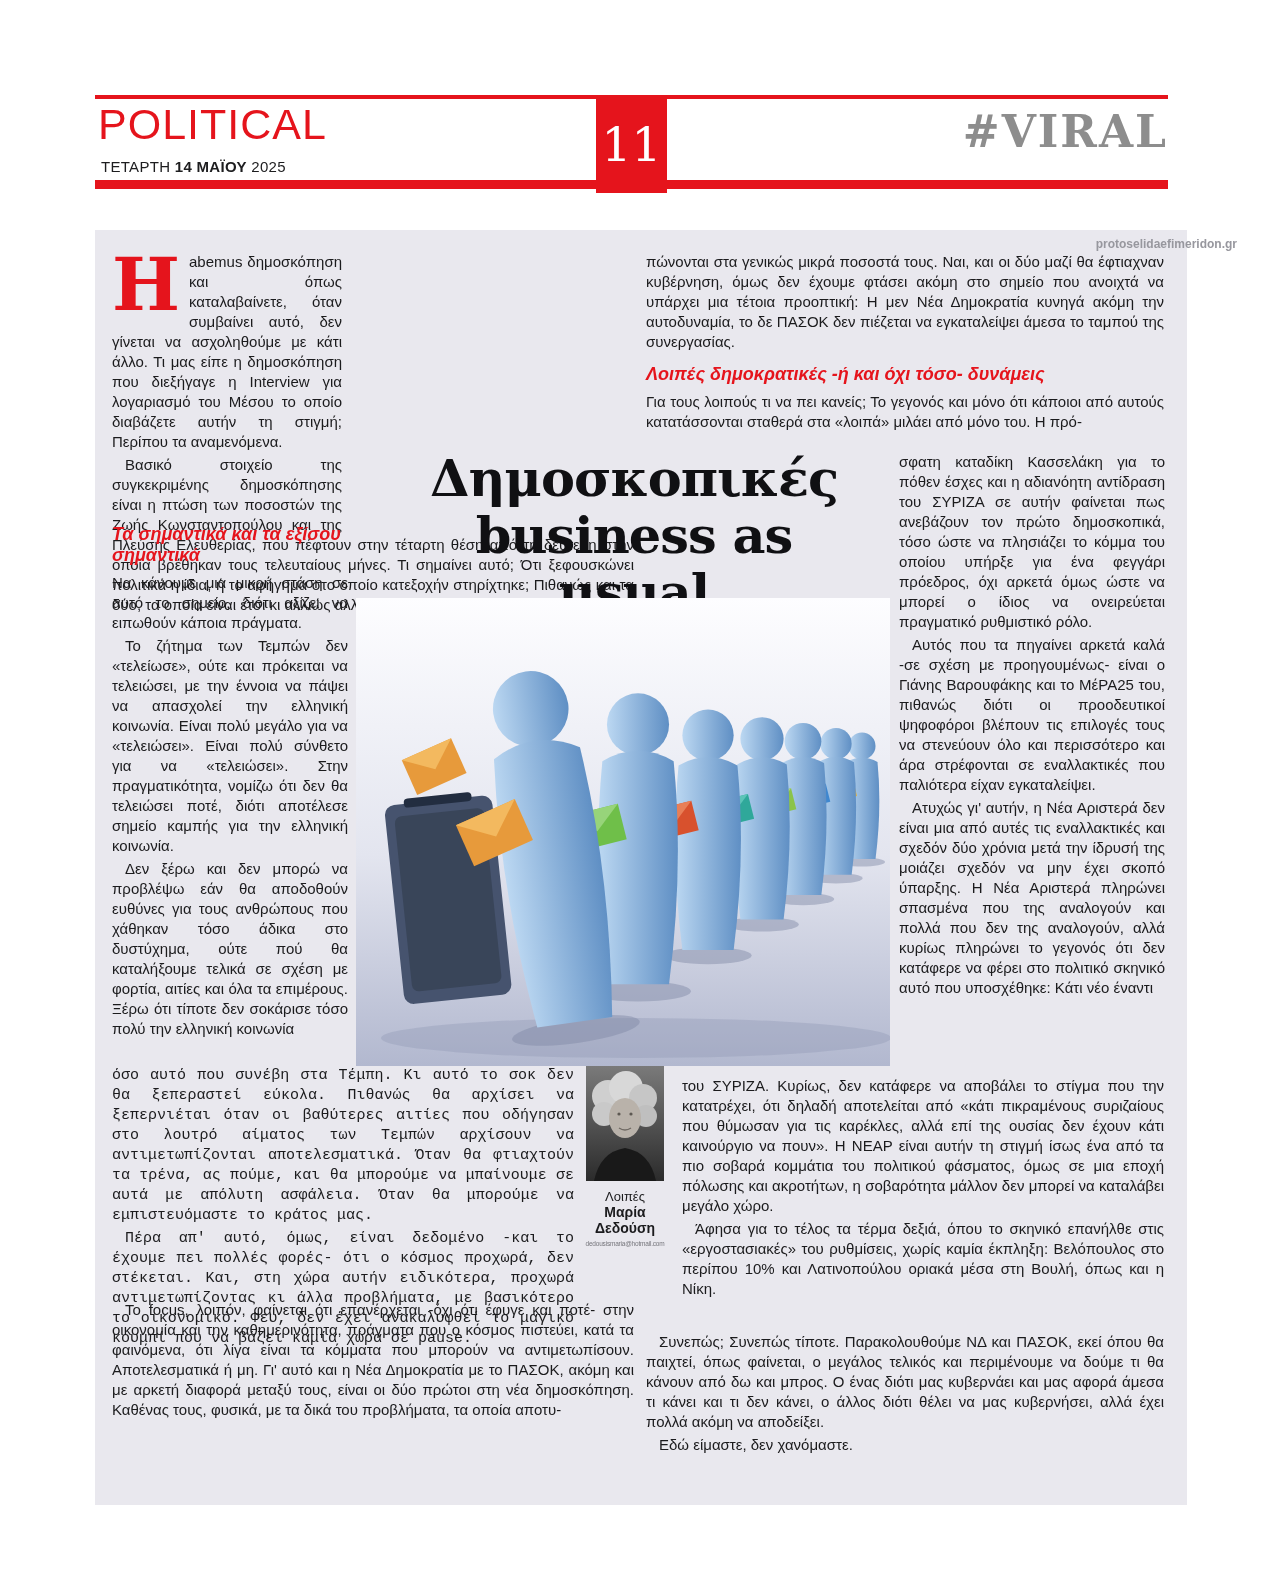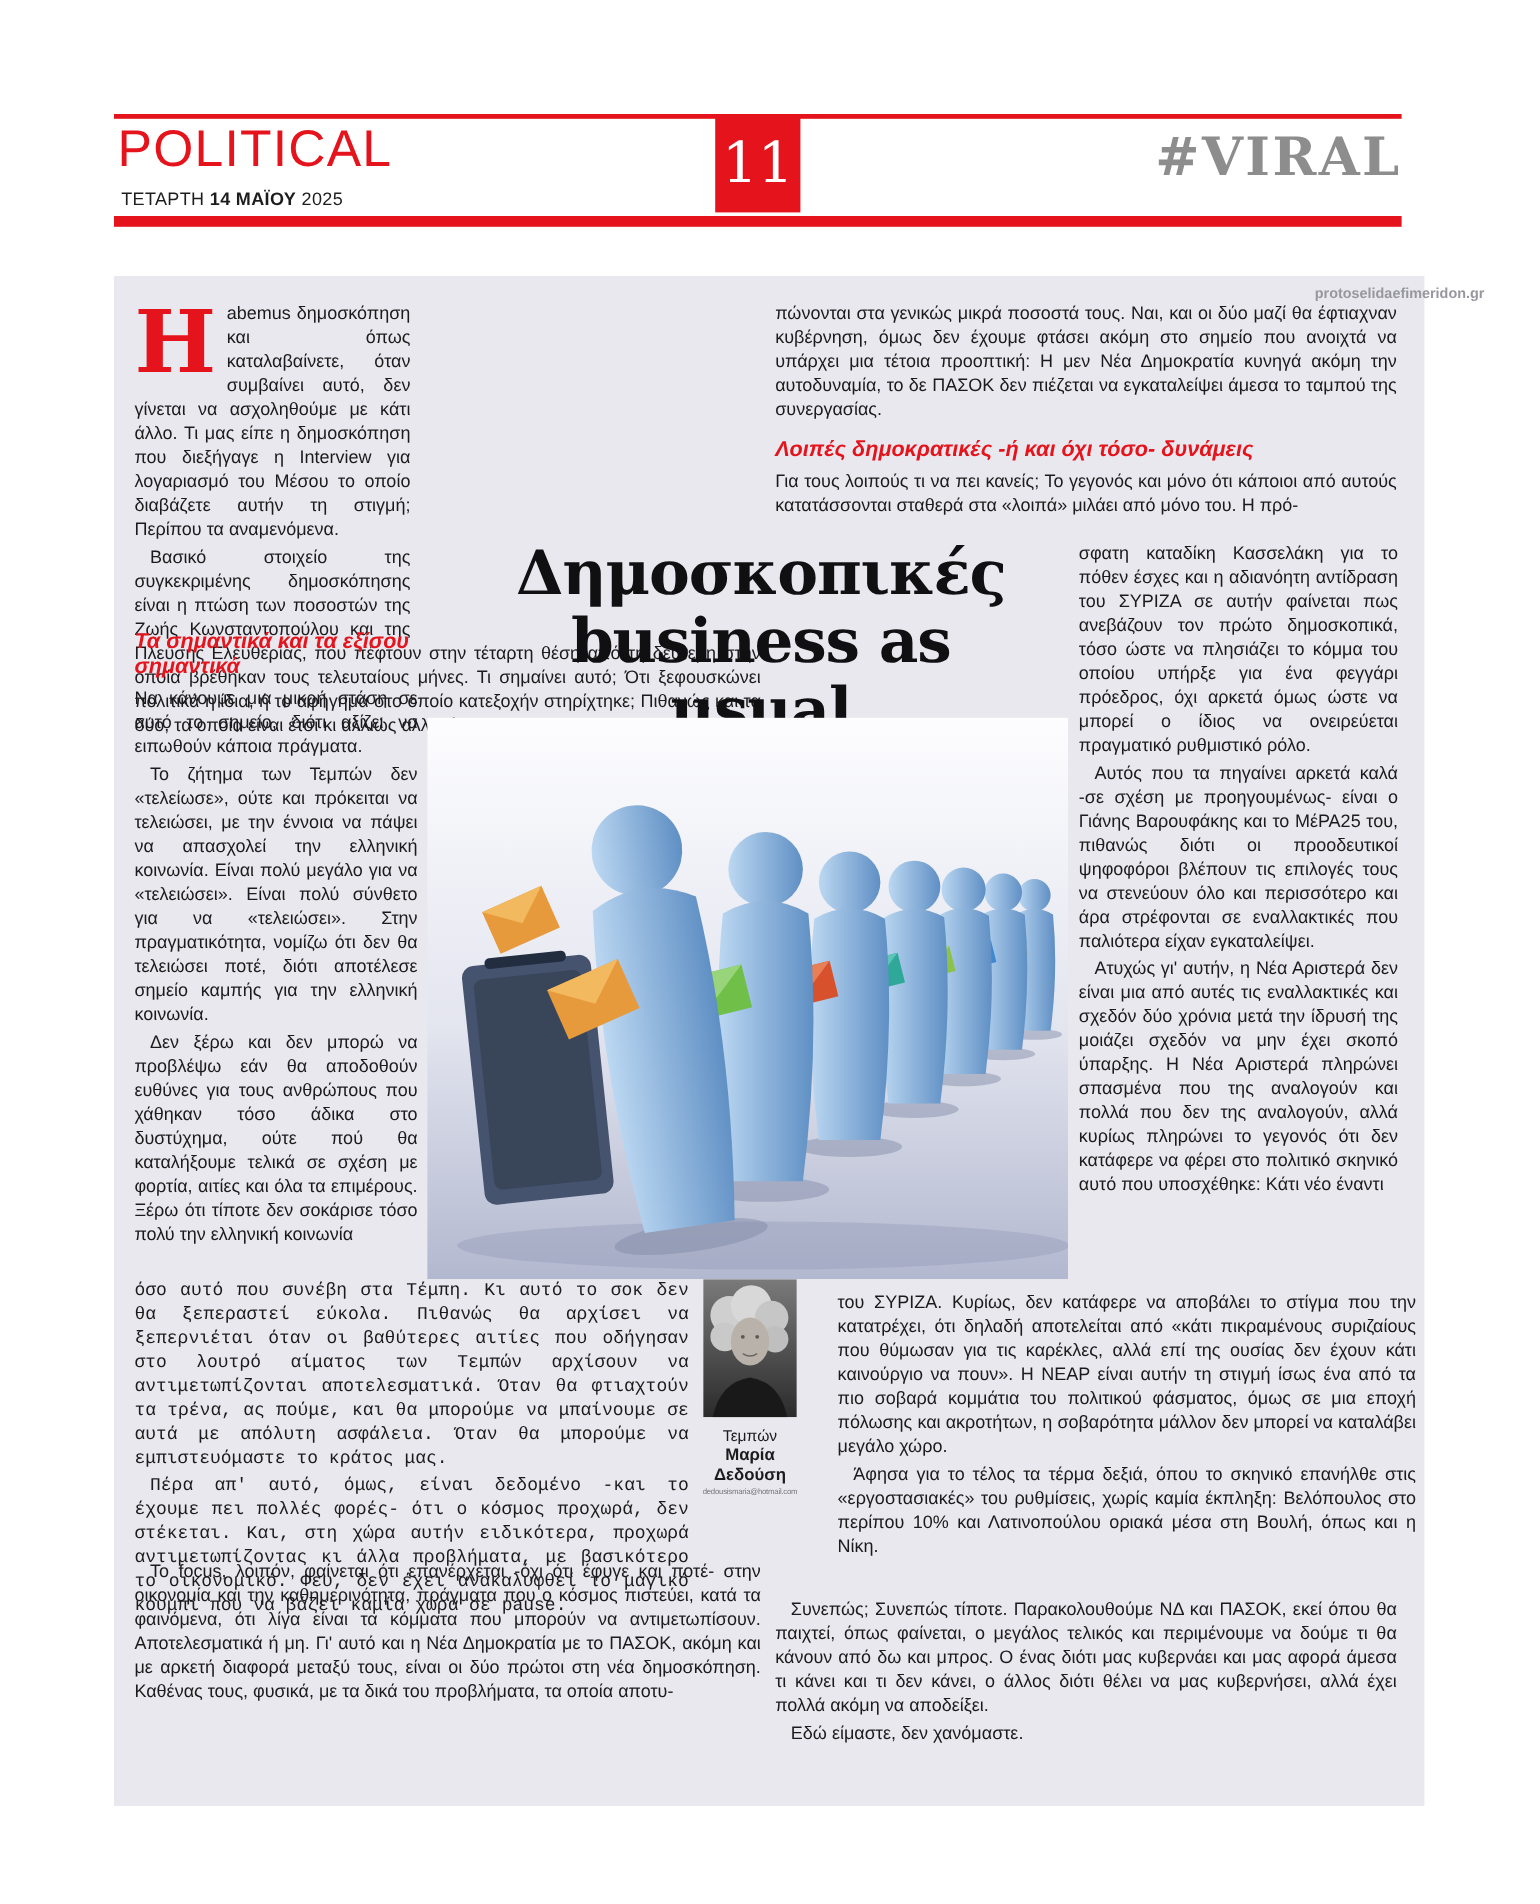--- a/index.html
+++ b/index.html
@@ -8,21 +8,21 @@
   .page { position:relative; width:1283px; height:1587px; background:#fff; overflow:hidden; }
   .abs { position:absolute; }
 
   
   .rule { background:var(--accent-red,#e5141c); }
   .rule-top    { left:95px;  top:95px;  width:1073px; height:4px; }
   .rule-bottom { left:95px;  top:180px; width:1073px; height:9px; }
   .masthead-section { left:98px; top:100px; font-size:43px; font-weight:normal;
                       letter-spacing:1px; color:var(--accent-red,#e5141c); }
   .masthead-date { left:101px; top:158px; font-size:15px; color:#1d1d1f; letter-spacing:.3px; }
-  .page-number-box { left:596px; top:95px; width:71px; height:82px;
+  .page-number-box { left:596px; top:95px; width:71px; height:98px;
                      background:var(--accent-red,#e5141c); display:flex; align-items:center;
                      justify-content:center; color:#fff; font-size:47px;
                      font-family:"DejaVu Serif","Liberation Serif",serif; }
   .viral { right:115px; top:106px; font-family:"DejaVu Serif","Liberation Serif",serif;
            font-weight:bold; font-size:44px; color:var(--viral-gray,#8d8d8d); letter-spacing:2px; }
 
   
   .body-panel { left:95px; top:230px; width:1092px; height:1275px; background:var(--page-bg,#e9e8ee); }
   .watermark  { top:237px; right:46px; font-size:12px; font-weight:bold; color:#97979e; }
 
@@ -40,21 +40,21 @@
   .col2-top .bt:first-child { margin-bottom:0; }
   .headline     { left:398px; top:450px;  width:472px; text-align:center;
                   font-family:"DejaVu Serif","Liberation Serif",serif; font-weight:bold;
                   color:#101013; font-size:51px; line-height:57px; letter-spacing:-1px; }
   .left-narrow  { left:112px; top:524px;  width:236px; }
   .left-narrow .subhead { margin-top:0; }
   .right-narrow { left:899px; top:452px;  width:266px; }
   .main-illustration { left:356px; top:598px; width:534px; height:468px; }
   .left-bottom  { left:112px; top:1066px; width:462px;font-family:Liberation Mono, monospace; }
   .left-bottom2 { left:112px; top:1300px; width:522px; }
-  .right-bottom { left:682px; top:1076px; width:482px;margin-left:16px; }
+  .right-bottom { left:682px; top:1076px; width:482px; }
   .closing      { left:646px; top:1332px; width:518px; }
 
   
   .byline-block { left:584px; top:1066px; width:82px; text-align:center; }
   .portrait { width:78px; height:115px; display:block; margin:0 auto; }
   .byline-label  { font-size:13px; margin-top:8px; color:#1b1b1d; }
   .byline-author { font-size:14px; font-weight:bold; color:#1b1b1d; line-height:16px; }
   .byline-email  { font-size:6.5px; color:#76767c; margin-top:4px; white-space:nowrap; letter-spacing:-.2px; }
 </style>
 </head>
@@ -223,21 +223,21 @@
         <circle cx="40" cy="22" r="17" fill="#d8d8d8"></circle>
       <circle cx="57" cy="32" r="14" fill="#c6c6c6"></circle>
         <circle cx="18" cy="48" r="12" fill="#c9c9c9"></circle>
       <circle cx="60" cy="50" r="11" fill="#bfbfbf"></circle>
       <ellipse cx="39" cy="52" rx="16" ry="20" fill="#b9b2aa"></ellipse>
       <circle cx="33" cy="48" r="1.6" fill="#5d5852"></circle>
         <circle cx="45" cy="48" r="1.6" fill="#5d5852"></circle>
       <path d="M 33 62 Q 39 66 45 62" stroke="#6e6862" stroke-width="1.4" fill="none"></path>
       <path d="M 8 115 Q 14 86 39 82 Q 64 86 70 115 Z" fill="#191919"></path>
     </svg>
-    <div class="byline-label">Τεμπών</div>
+    <div class="byline-label">Λοιπές</div>
     <div class="byline-author">Μαρία Δεδούση</div>
     <div class="byline-email">dedousismaria@hotmail.com</div>
   </div>
 
   <div class="abs right-bottom">
     <p class="bt">του ΣΥΡΙΖΑ. Κυρίως, δεν κατάφερε να αποβάλει το στίγμα που την κατατρέχει, ότι δηλαδή αποτελείται από «κάτι πικραμένους συριζαίους που θύμωσαν για τις καρέκλες, αλλά επί της ουσίας δεν έχουν κάτι καινούργιο να πουν». Η ΝΕΑΡ είναι αυτήν τη στιγμή ίσως ένα από τα πιο σοβαρά κομμάτια του πολιτικού φάσματος, όμως σε μια εποχή πόλωσης και ακροτήτων, η σοβαρότητα μάλλον δεν μπορεί να καταλάβει μεγάλο χώρο.</p>
     <p class="bt ind">Άφησα για το τέλος τα τέρμα δεξιά, όπου το σκηνικό επανήλθε στις «εργοστασιακές» του ρυθμίσεις, χωρίς καμία έκπληξη: Βελόπουλος στο περίπου 10% και Λατινοπούλου οριακά μέσα στη Βουλή, όπως και η Νίκη.</p>
   </div>
 
   <div class="abs closing">

